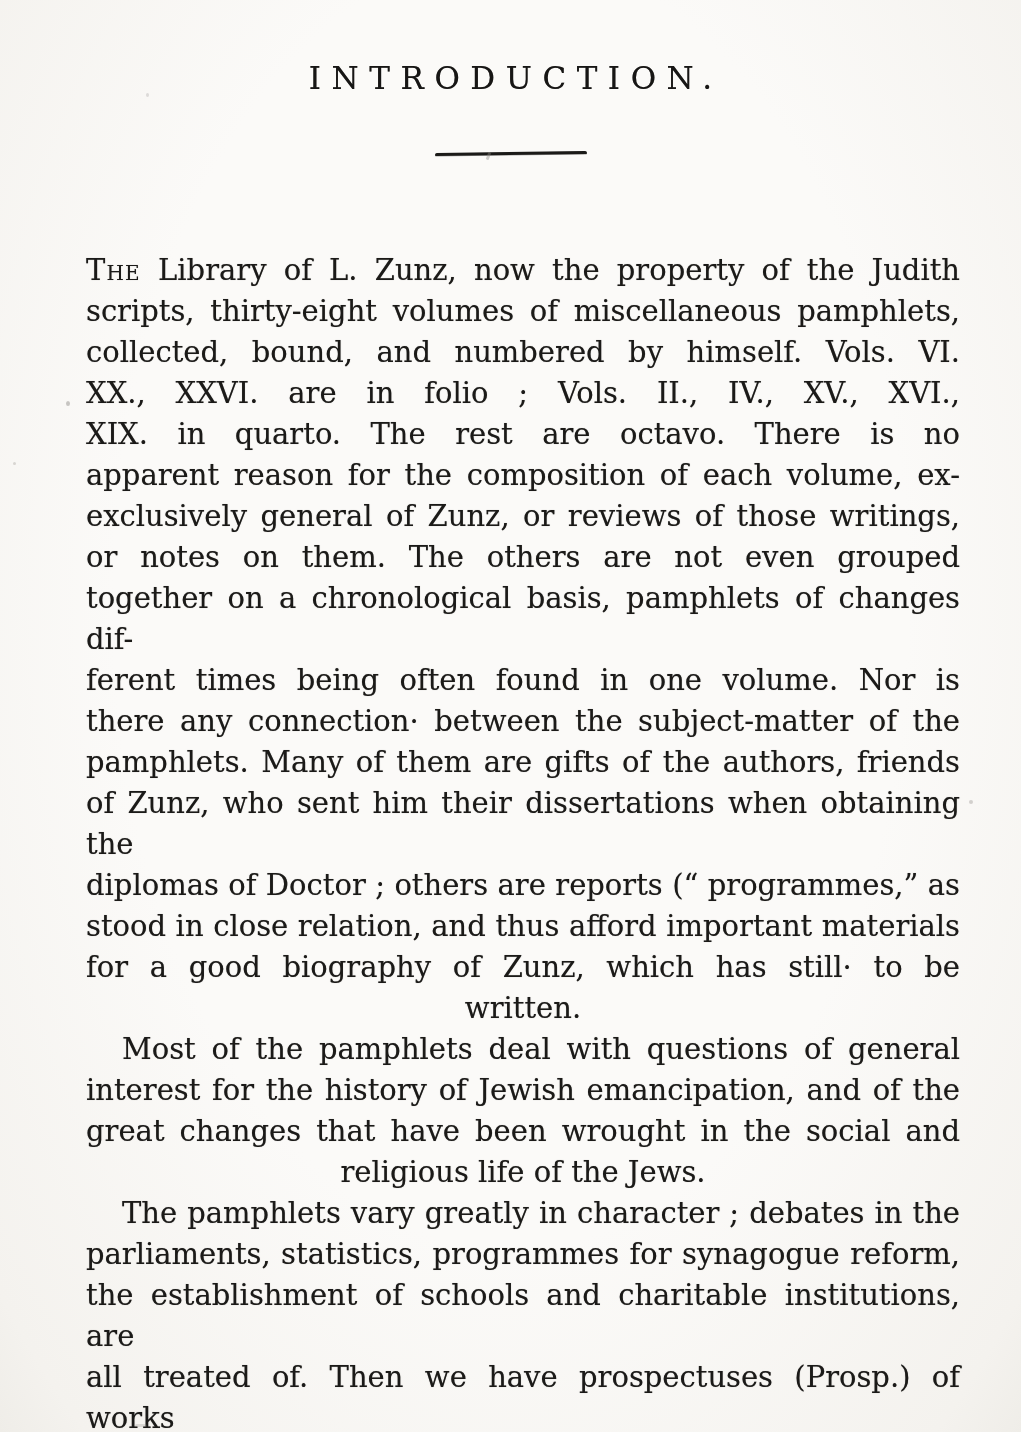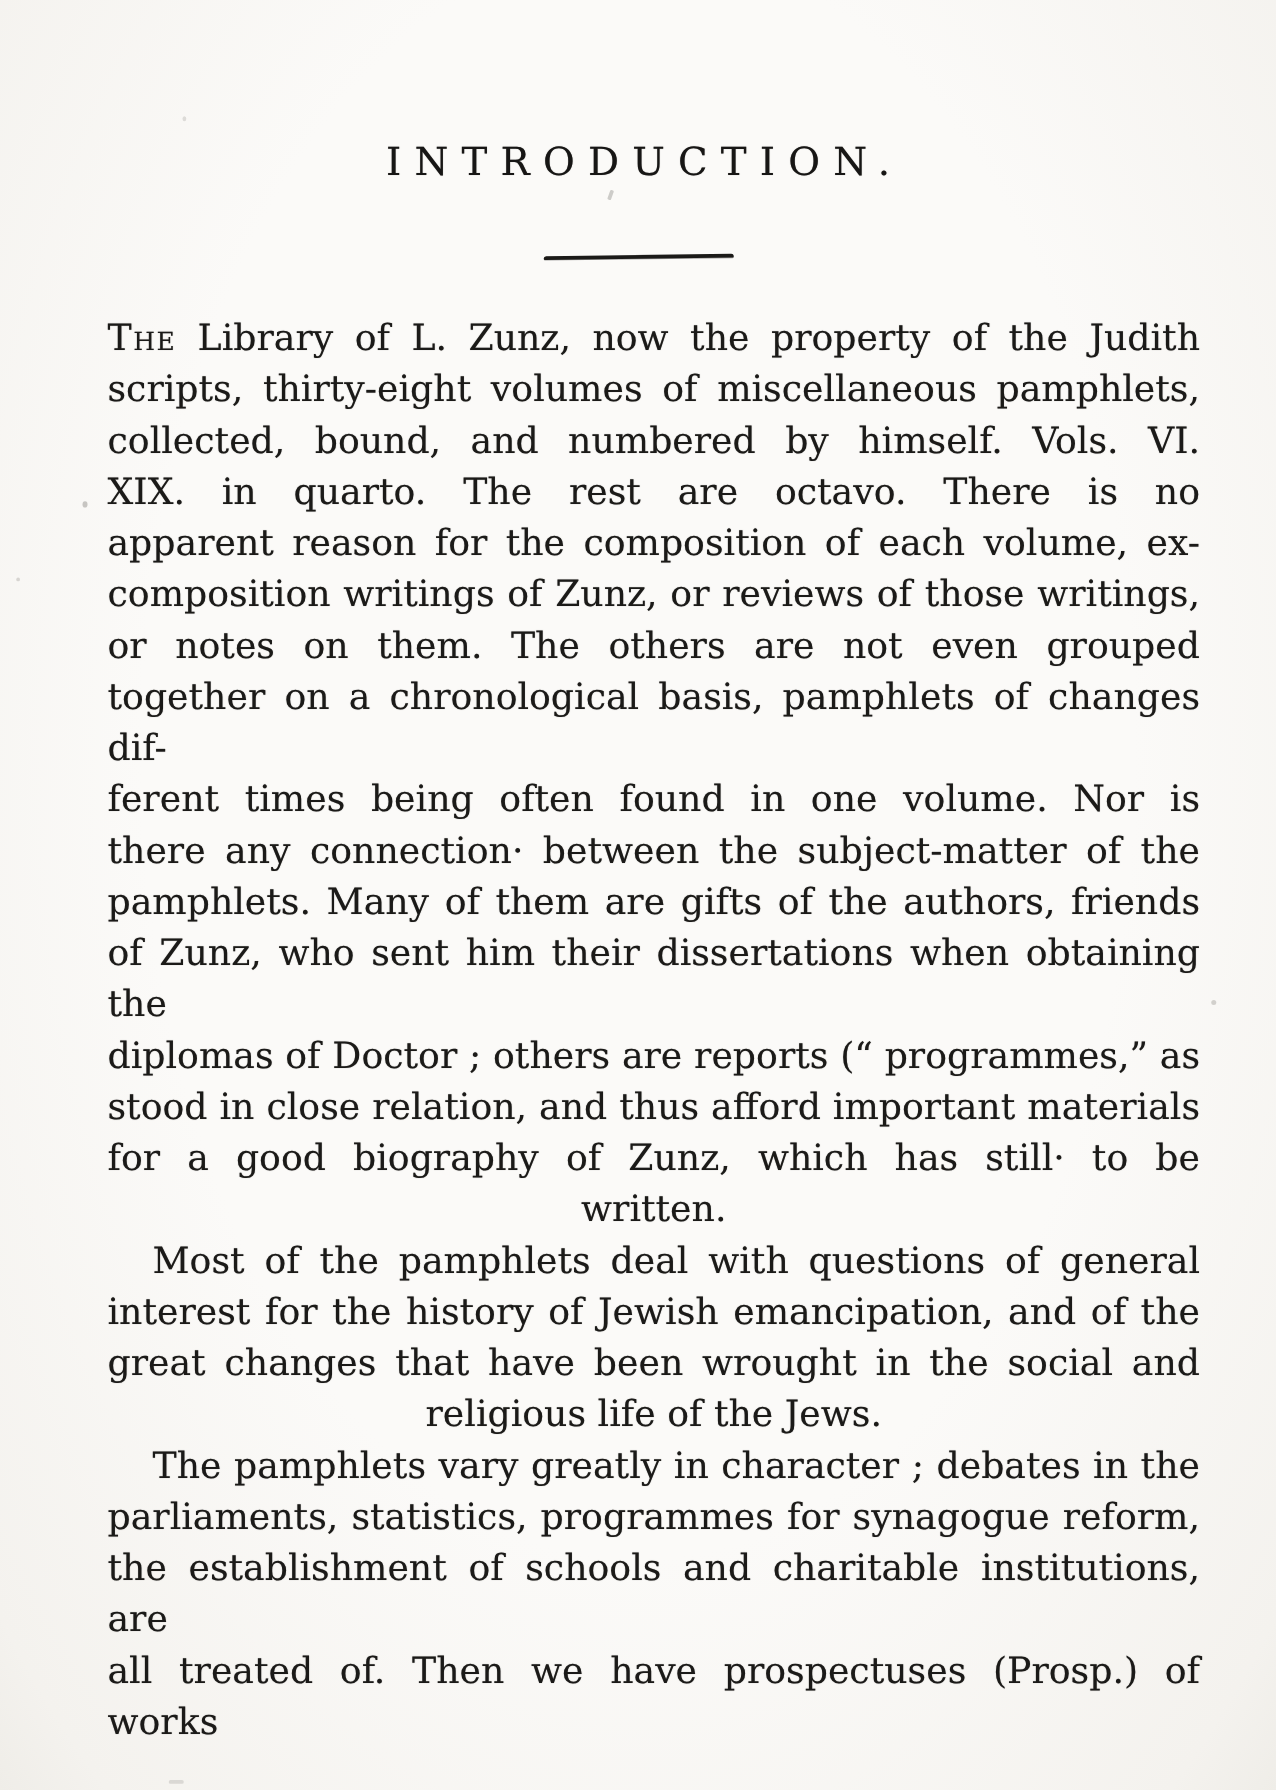--- a/index.html
+++ b/index.html
@@ -13,21 +13,21 @@
     height: 1432px;
     margin: 0 auto;
     background:
       radial-gradient(ellipse at 50% 42%, #fbfaf8 55%, #f4f2ee 92%, #efede8 100%);
     color: #181716;
     font-family: "DejaVu Serif", "Liberation Serif", serif;
     overflow: hidden;
   }
   .title {
     margin: 0;
-    padding-top: 112px;
+    padding-top: 60px;
     text-align: center;
     font-size: 31px;
     font-weight: 400;
     letter-spacing: 0.34em;
     text-indent: 0.34em; 
     color: #171615;
     text-shadow: 0 0 0.6px rgba(25,23,20,0.55);
   }
   .divider {
     width: 152px;
@@ -86,23 +86,24 @@
   <h1 class="title">INTRODUCTION.</h1>
 
   <div class="divider"></div>
 
   <div class="body-text">
 
     <div class="para">
       <div class="line j"><span class="lead-smallcaps">The</span><span> Library of L. Zunz, now the property of the Judith</span></div>
       <div class="line j">scripts, thirty-eight volumes of miscellaneous pamphlets,</div>
       <div class="line j">collected, bound, and numbered by himself.  Vols. VI.</div>
+      <div class="line j">XX., XXVI. are in folio ; Vols. II., IV., XV., XVI.,</div>
       <div class="line j">XIX. in quarto.  The rest are octavo.  There is no</div>
       <div class="line j">apparent reason for the composition of each volume, ex-</div>
-      <div class="line j">composition writings of Zunz, or reviews of those writings,</div>
+      <div class="line j">exclusively general of Zunz, or reviews of those writings,</div>
       <div class="line j">or notes on them.  The others are not even grouped</div>
       <div class="line j">together on a chronological basis, pamphlets of changes dif-</div>
       <div class="line j">ferent times being often found in one volume.  Nor is</div>
       <div class="line j">there any connection· between the subject-matter of the</div>
       <div class="line j">pamphlets.  Many of them are gifts of the authors, friends</div>
       <div class="line j">of Zunz, who sent him their dissertations when obtaining the</div>
       <div class="line j">diplomas of Doctor ; others are reports (“ programmes,” as</div>
       <div class="line j">stood in close relation, and thus afford important materials</div>
       <div class="line j">for a good biography of Zunz, which has still· to be</div>
       <div class="line">written.</div>

